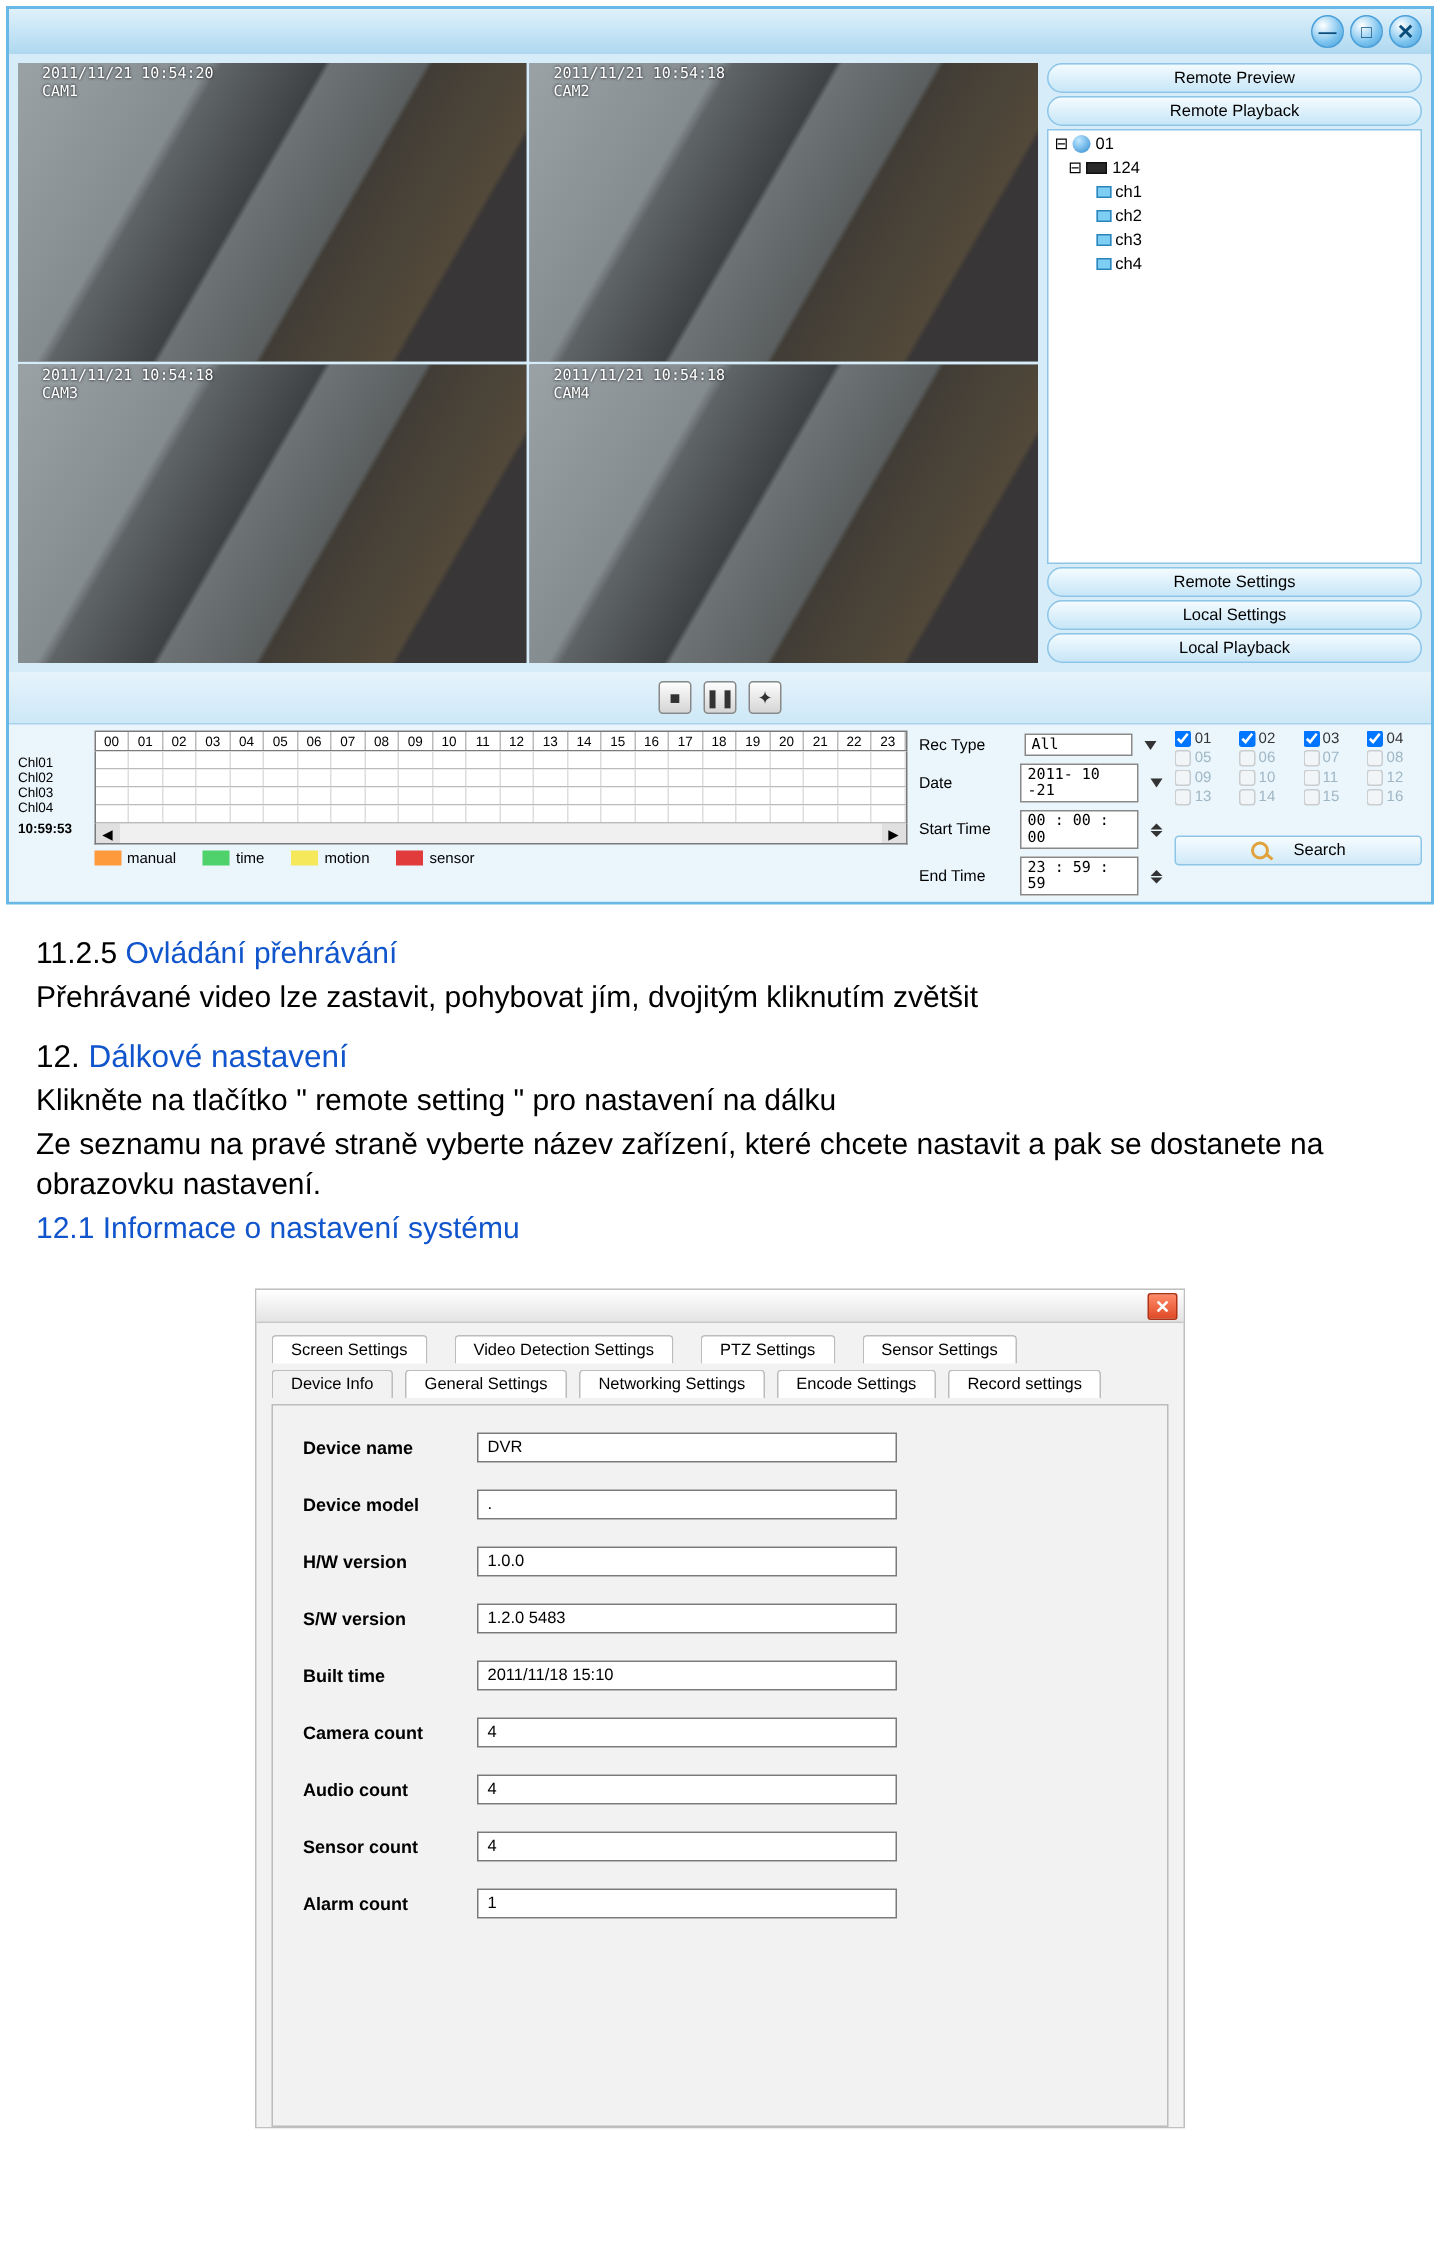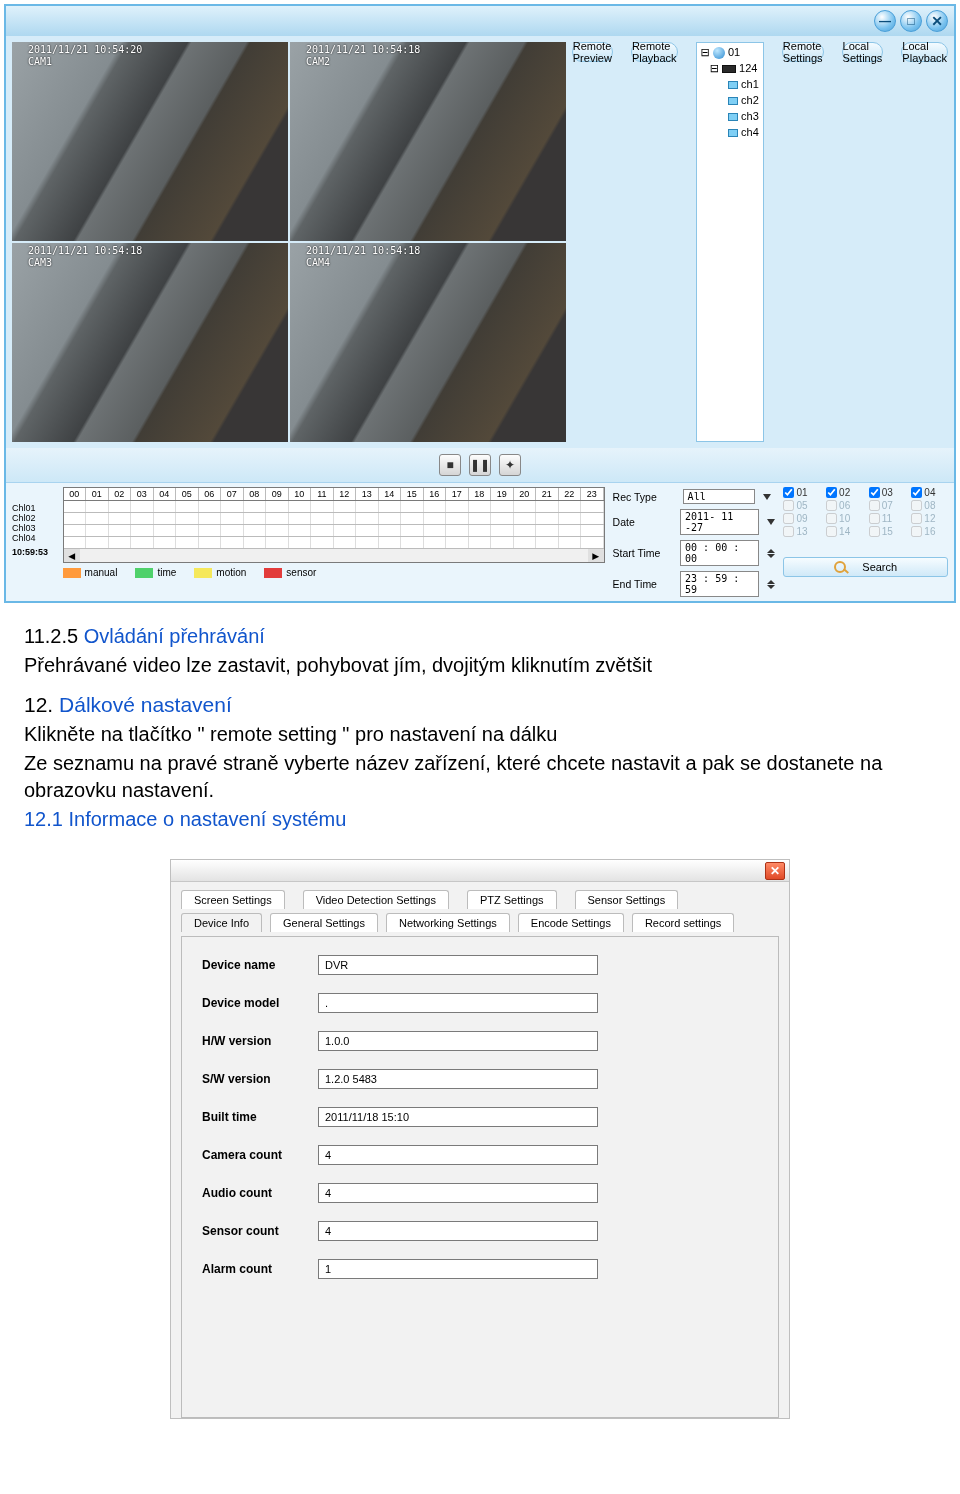--- a/index.html
+++ b/index.html
@@ -9,21 +9,21 @@
   .app { border: 2px solid #6ab8e6; background: #fff; margin: 4px; }
   .titlebar { height: 30px; background: linear-gradient(#dff1fb,#aed8f0); display:flex; align-items:center; justify-content:flex-end; padding:0 6px; gap:4px; }
   .tbtn { width:22px; height:22px; border-radius:50%; background: radial-gradient(circle at 35% 30%, #fff, #7bc3ef 60%, #4a9fd8); border:1px solid #4a9fd8; display:flex; align-items:center; justify-content:center; color:#0b4d7a; font-size:12px; font-weight:bold; }
   .tbtn.close { font-size:14px; }
 
   .main-row { display:flex; background:#d6ecf9; padding:6px; gap:6px; }
   .video-area { display:grid; grid-template-columns:1fr 1fr; grid-template-rows:1fr 1fr; gap:2px; width:680px; height:400px; }
   .cam { background:#5a5e5e; position:relative; overflow:hidden; }
   .cam .overlay { position:absolute; top:2px; left:16px; color:#fff; font-size:10px; font-family:monospace; line-height:1.15; text-shadow:0 0 2px #000; }
   .cam .fake { position:absolute; inset:0; background: linear-gradient(120deg,#9aa2a6 0%,#848c90 28%,#5f6466 30%,#3f4244 45%,#6d7274 46%,#5b5f60 60%,#413d36 61%,#53493a 80%,#383636 81%);}
-  .side { flex:1; display:flex; flex-direction:row; gap:18px; }
+  .side { flex:1; display:flex; flex-direction:column; gap:2px; }
   .pill,.pill-btm { height:20px; background:linear-gradient(#f4fbff,#c7e6f7); border:1px solid #8cc5e7; border-radius:10px; font-size:11px; display:flex; align-items:center; justify-content:center; }
   .tree { flex:1; background:#fff; border:1px solid #8cc5e7; font-size:11px; padding:2px 4px; line-height:1.45; font-family:Tahoma,Arial; }
   .tree .row { white-space:pre; }
   .tree .icn { display:inline-block; vertical-align:middle; }
   .tree .globe{ width:12px; height:12px; border-radius:50%; background:radial-gradient(circle at 35% 30%,#bfe8ff,#2e8bd1); display:inline-block; }
   .tree .dvr { width:14px; height:8px; background:#2a2a2a; border:1px solid #111; display:inline-block; }
   .tree .mon { width:10px; height:8px; background:#7fcff5; border:1px solid #2a84b7; display:inline-block; }
 
   .ctrl-bar { display:flex; align-items:center; justify-content:center; gap:8px; padding:6px; background:linear-gradient(#e6f3fb,#cde8f7); }
   .cbtn { width:22px; height:22px; background:linear-gradient(#fdfdfd,#d5d5d5); border:1px solid #888; border-radius:3px; display:flex; align-items:center; justify-content:center; font-size:12px; color:#333; }
@@ -300,21 +300,21 @@
     </div>
 
     <div class="params">
       <div class="row">
           <label>Rec Type</label>
           <span class="val"><span>All</span></span>
           <span class="dd"></span>
         </div>
       <div class="row">
           <label>Date</label>
-          <span class="val"><span>2011- 11 -27</span></span>
+          <span class="val"><span>2011- 10 -21</span></span>
           <span class="dd"></span>
         </div>
       <div class="row">
           <label>Start Time</label>
           <span class="val"><span>00 : 00 : 00</span></span>
           <span class="spin">
             <span class="up"></span>
             <span class="dn"></span>
           </span>
         </div>

